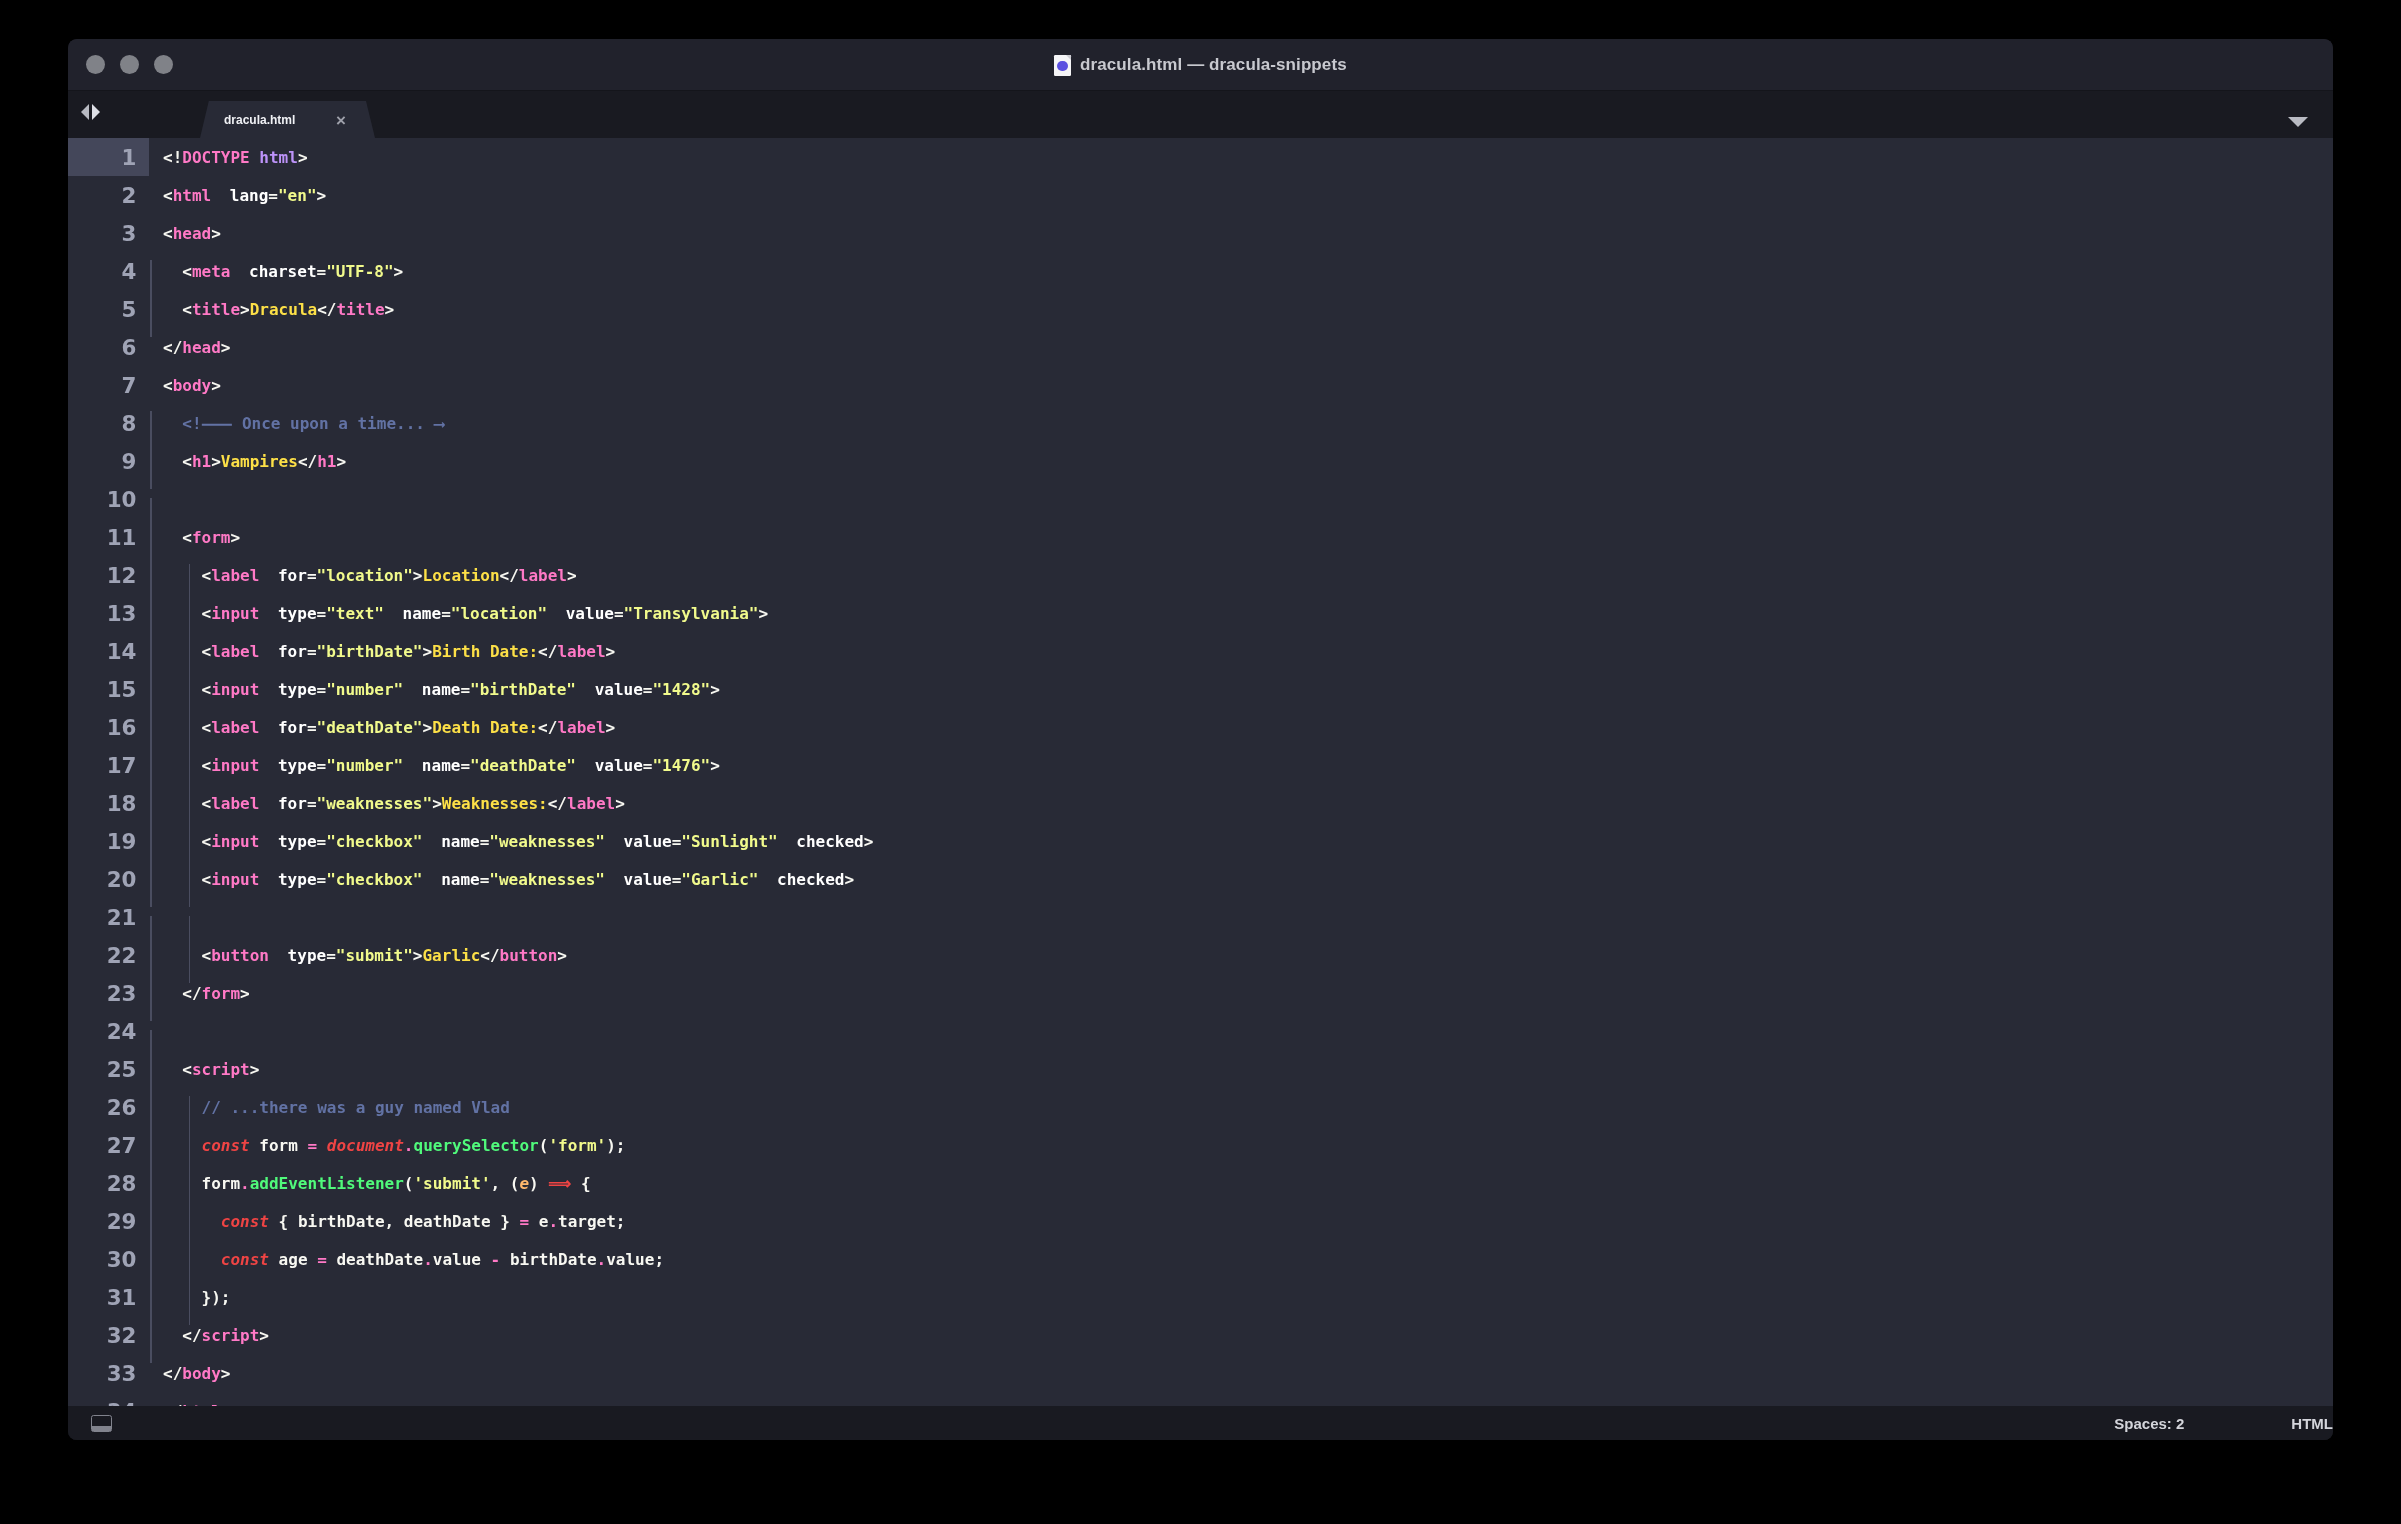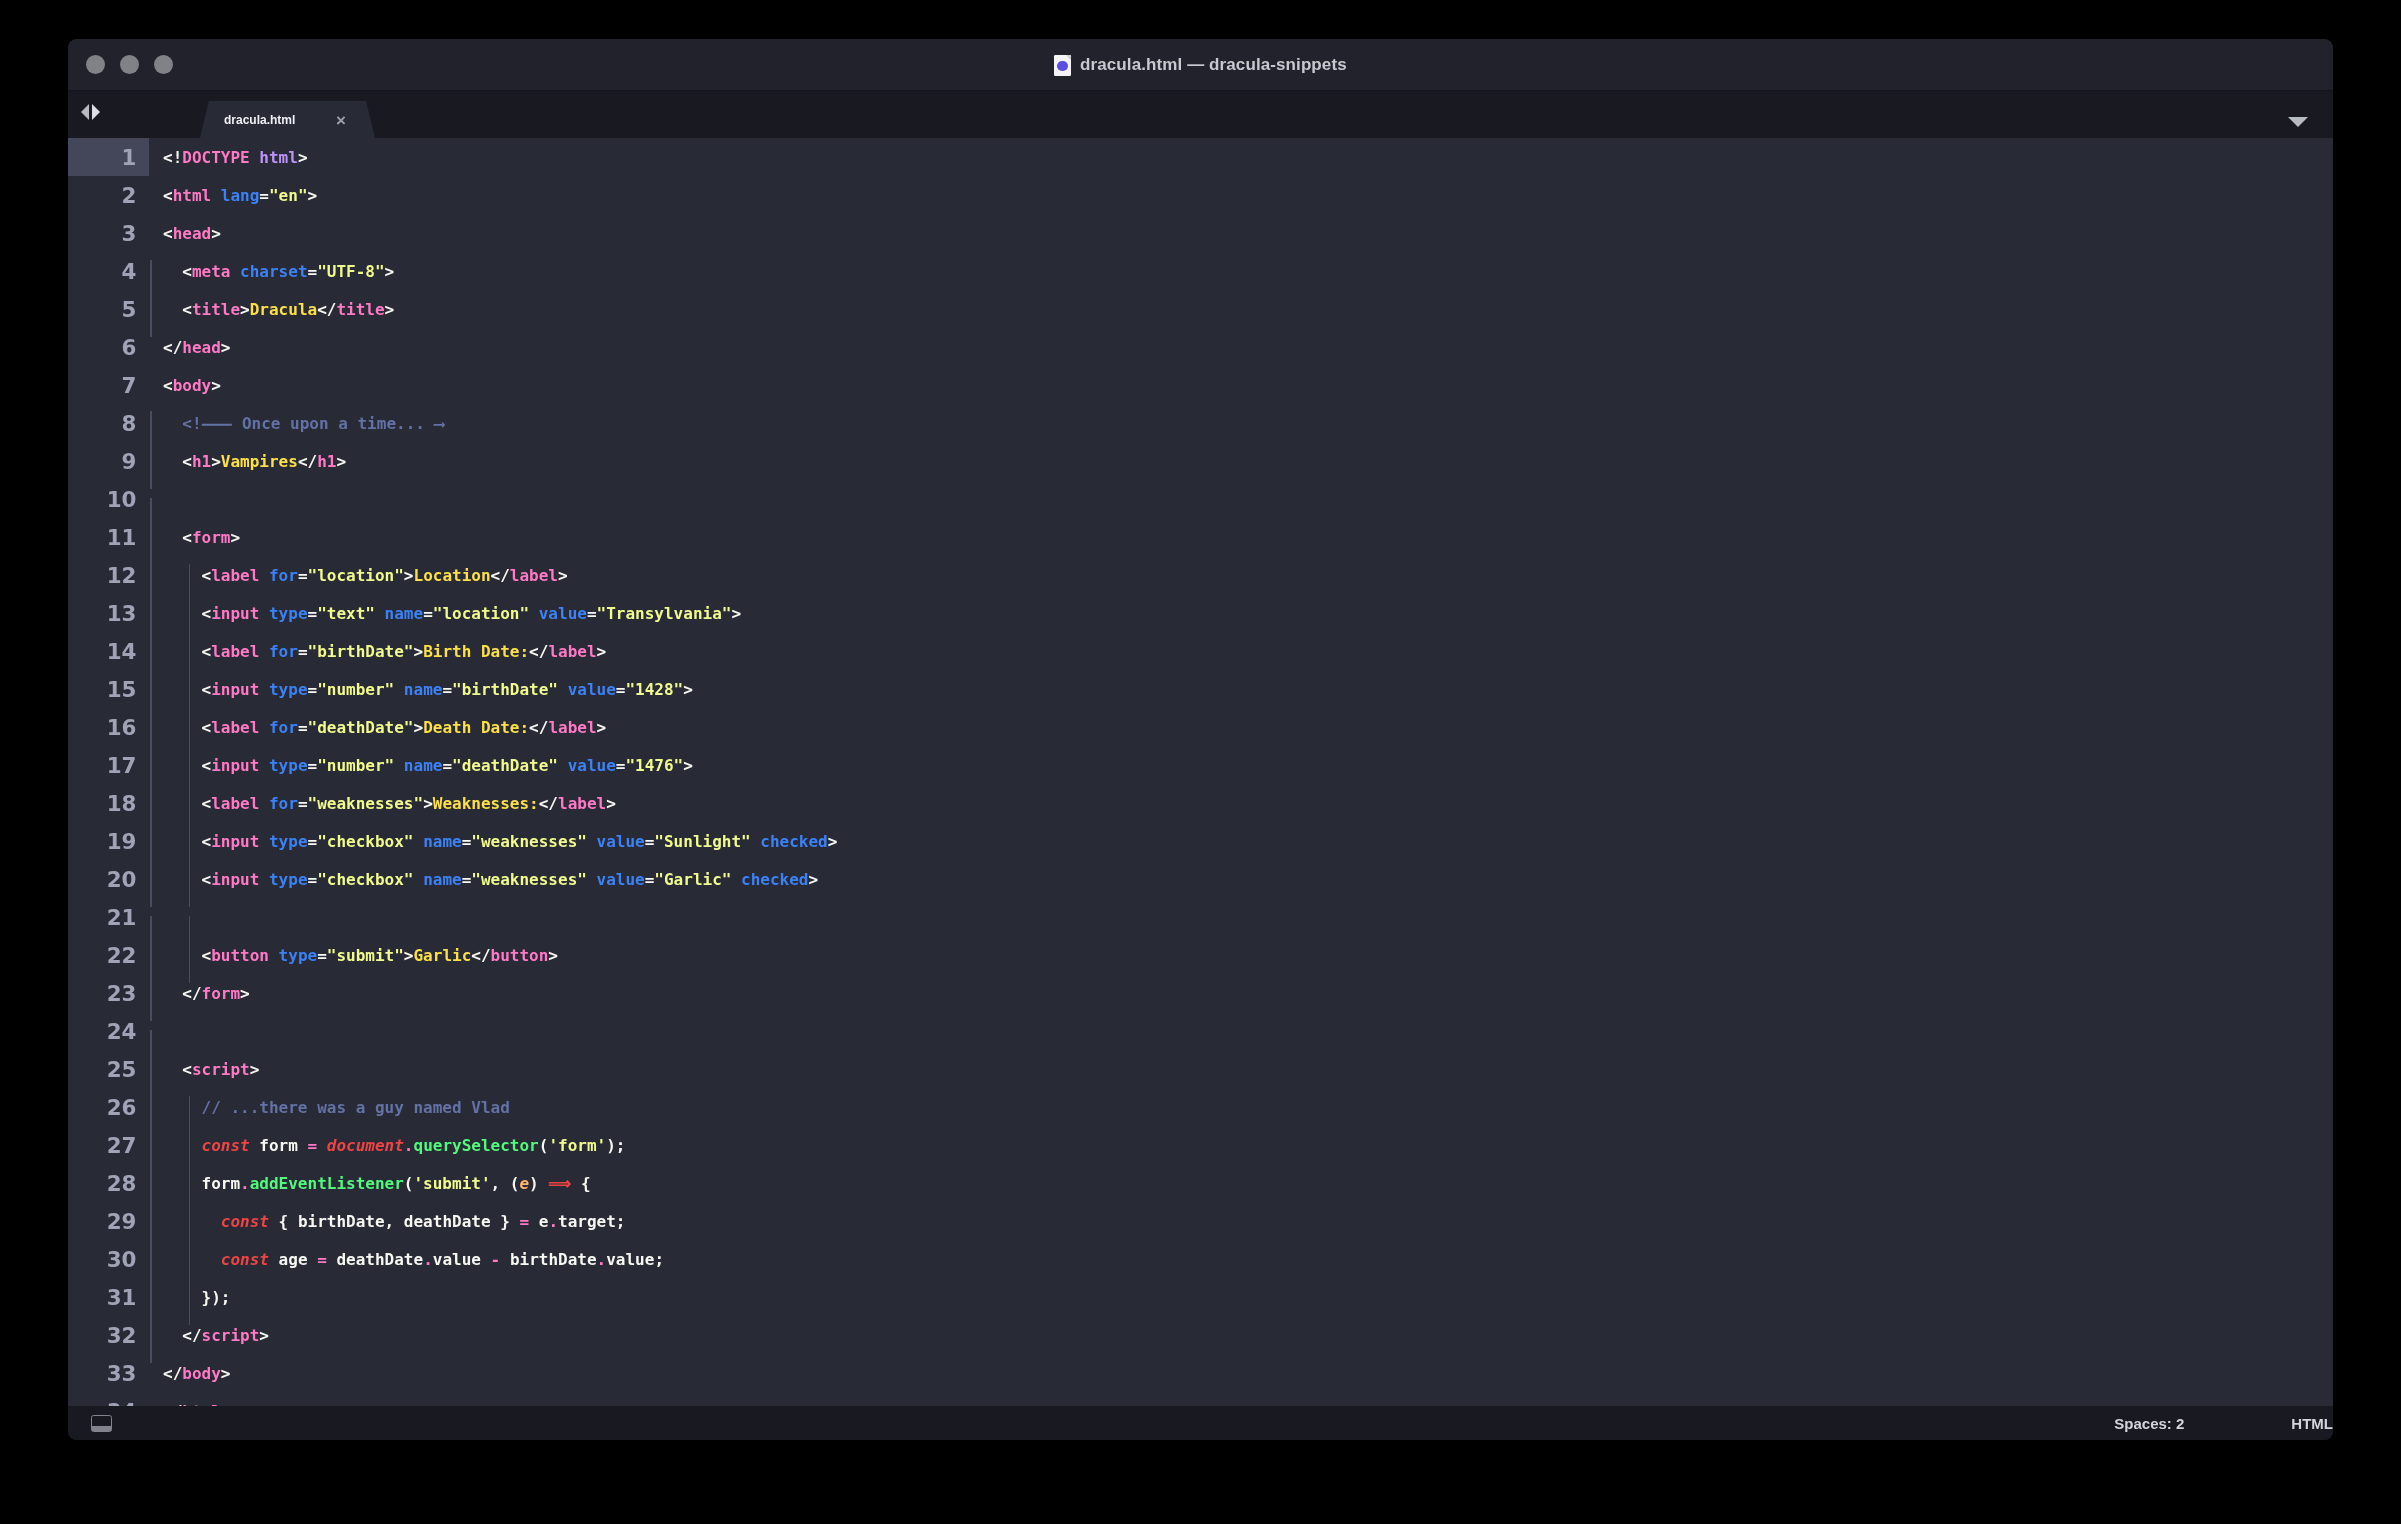--- a/index.html
+++ b/index.html
@@ -155,21 +155,21 @@
     top: -1.3px;
     width: 1.3px; height: 39px;
     background: #4a4d60;
   }
   .ig1 { left: 1.3px; }
   .ig2 { left: 40px; }
 
   
   .tag   { color: #FF79C6; }
   .punc  { color: #F8F8F2; }
-  .attr  { color: #3b82f6; }
+  .attr  { color: #ffffff; margin-left: 9px; }
   .str   { color: #F1FA8C; }
   .txt   { color: #fde047; }
   .com   { color: #6272A4; }
   .kw    { color: #ef4444; font-style: italic; }
   .fn    { color: #50FA7B; }
   .param { color: #FFB86C; font-style: italic; }
   .op    { color: #FF79C6; }
   .var   { color: #F8F8F2; }
 
   

